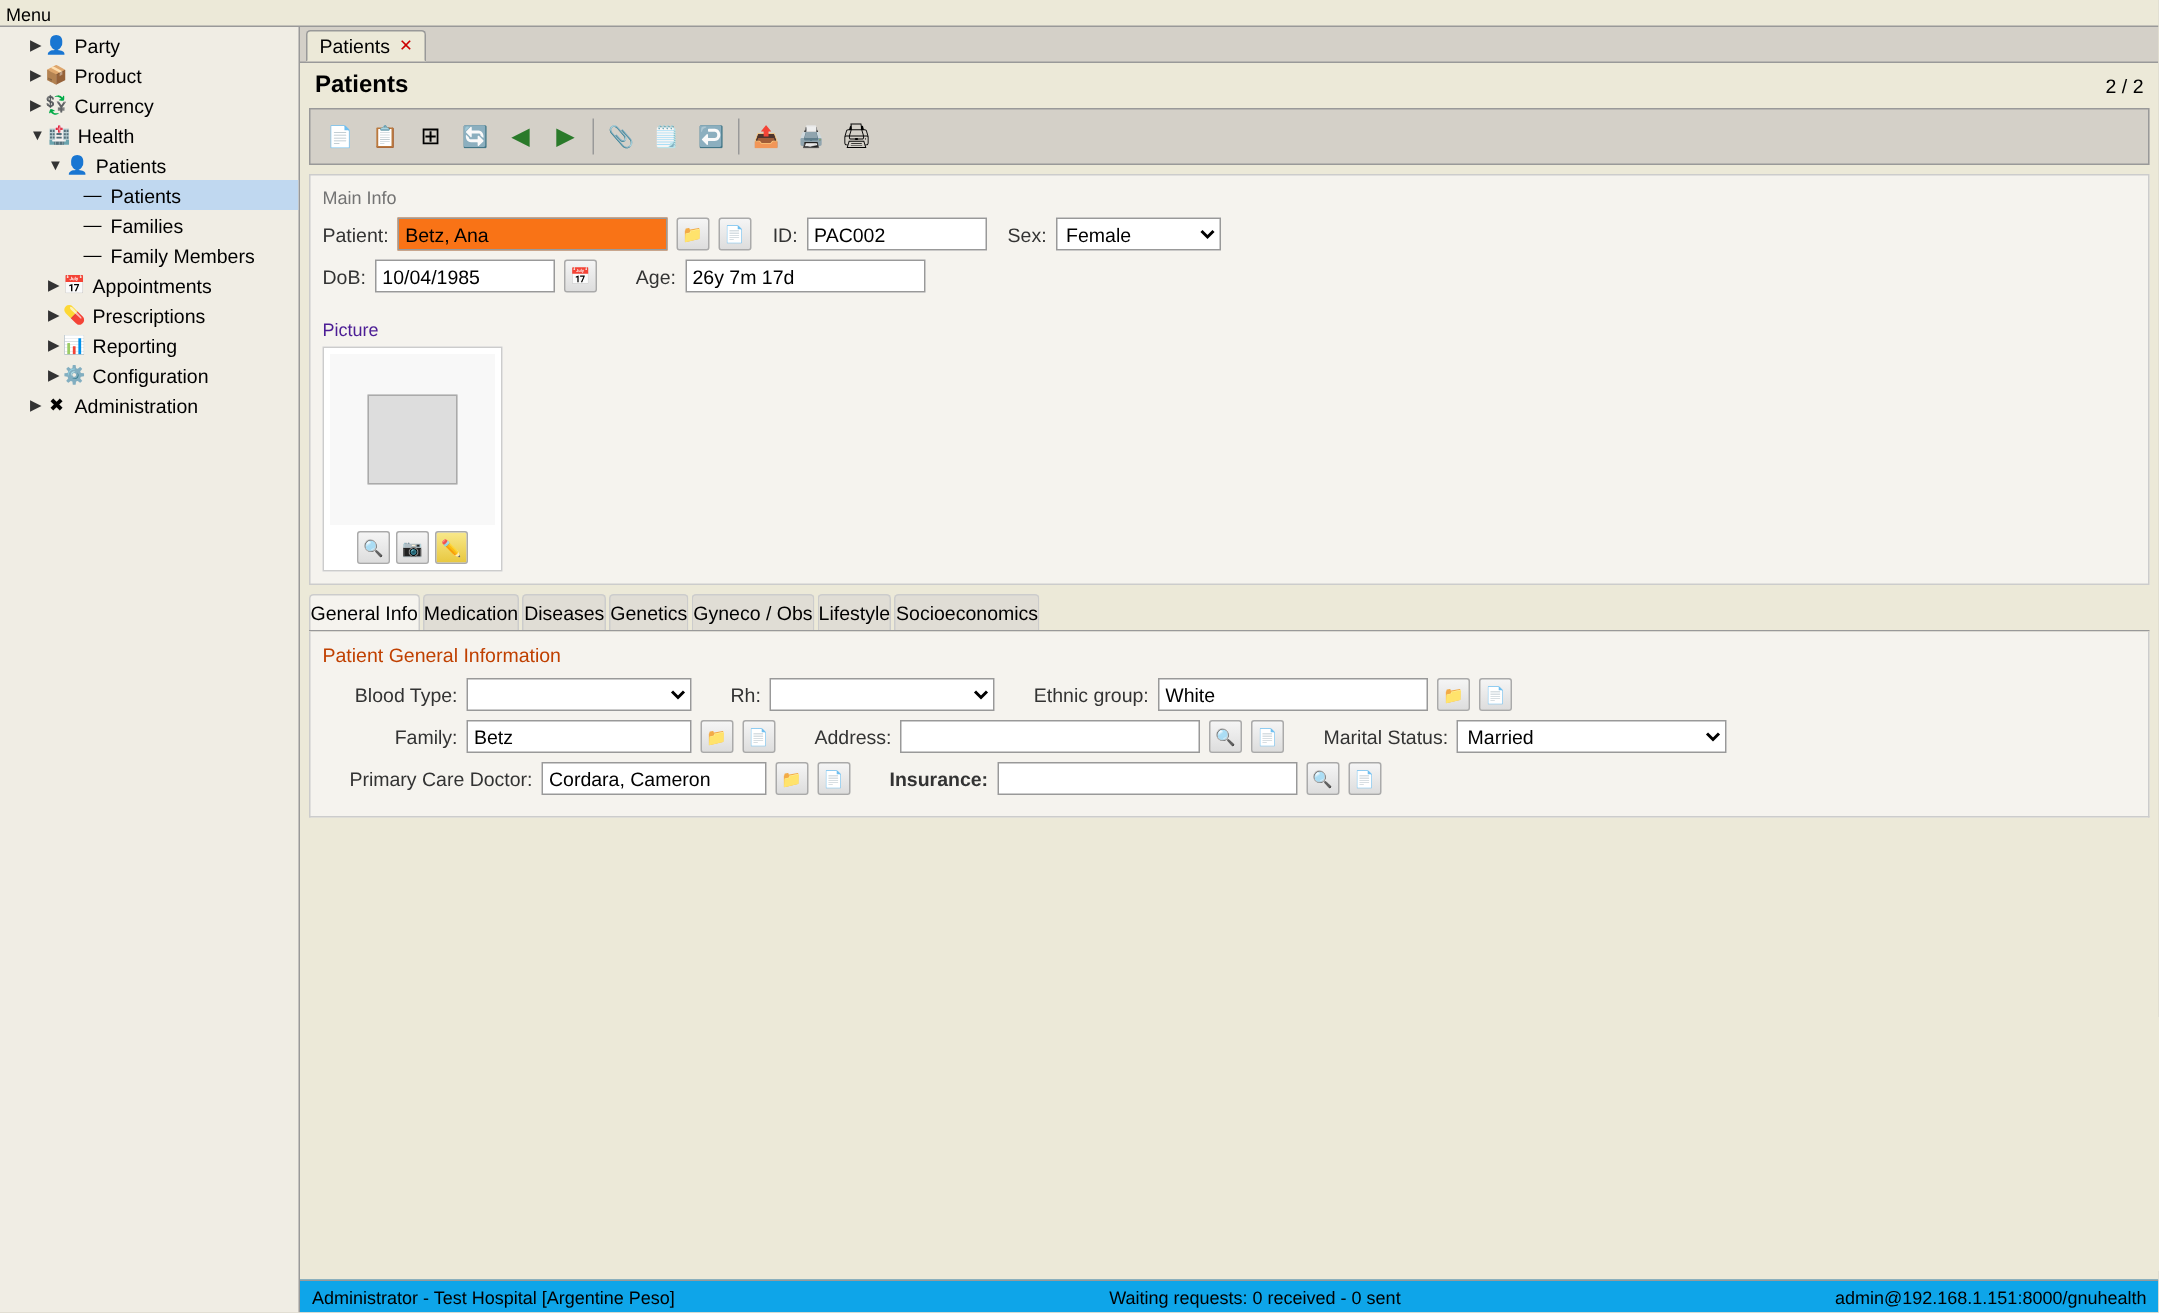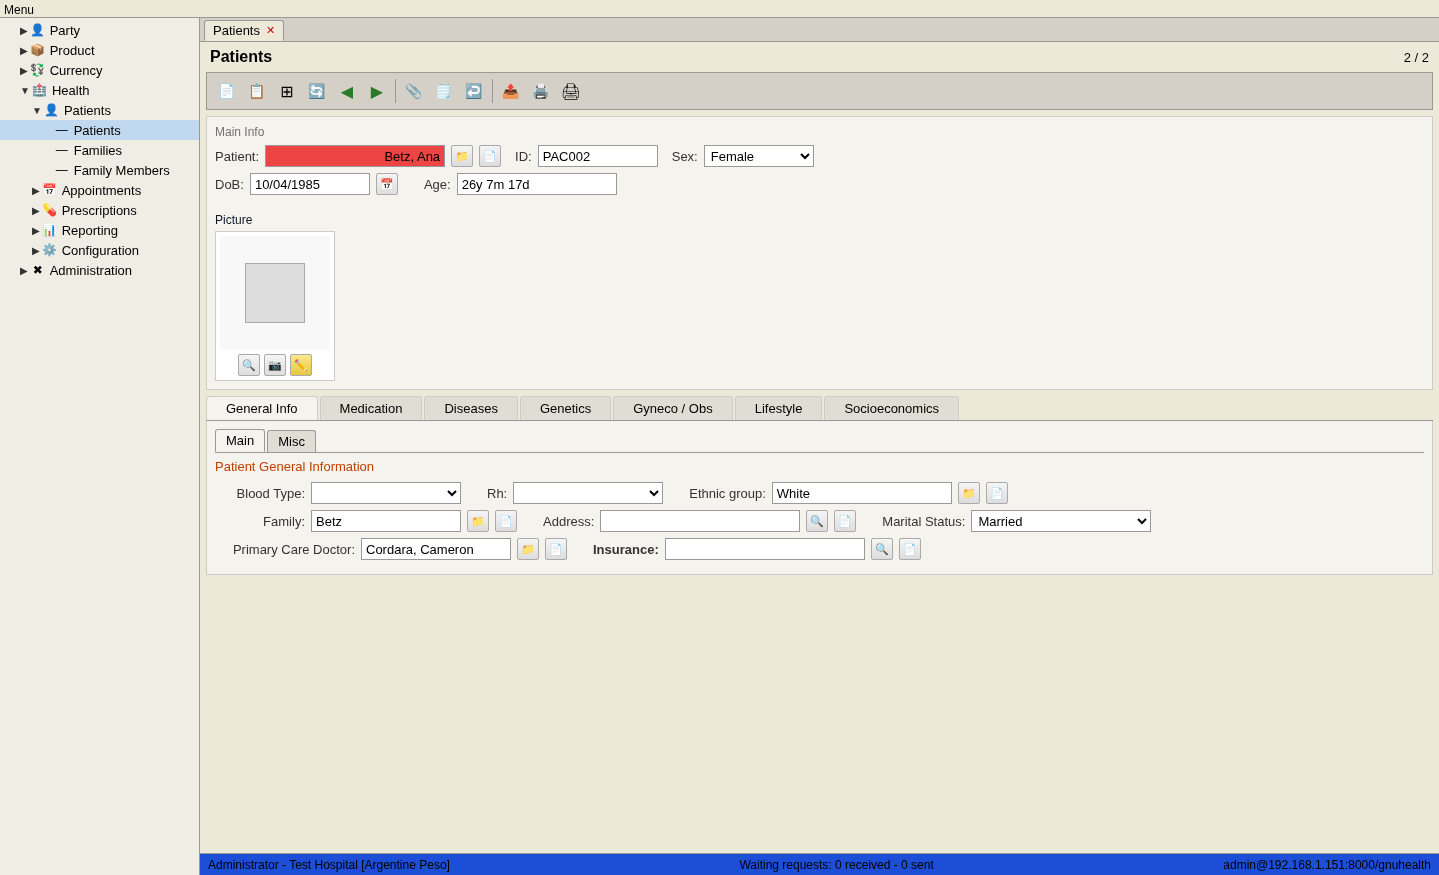--- a/index.html
+++ b/index.html
@@ -42,48 +42,48 @@
     .toolbar { display: flex; align-items: center; gap: 2px; background: #d4d0c8; padding: 4px 6px; border: 1px solid #999; margin-bottom: 6px; }
     .toolbar-btn { width: 28px; height: 28px; border: 1px solid transparent; background: transparent; cursor: pointer; display: flex; align-items: center; justify-content: center; font-size: 14px; border-radius: 2px; }
     .toolbar-separator { width: 1px; height: 24px; background: #999; margin: 0 2px; }
 
     
     .form-section { background: #f5f3ee; border: 1px solid #ccc; padding: 8px; margin-bottom: 6px; }
     .section-title { font-size: 12px; color: #737373; margin-bottom: 6px; }
     .form-row { display: flex; align-items: center; gap: 6px; margin-bottom: 6px; }
     .form-label { font-size: 13px; color: #333; white-space: nowrap; }
     .form-input { height: 22px; border: 1px solid #999; background: #fff; padding: 0 4px; font-size: 13px; }
-    .form-input.blue-bg { background: #ef4444; text-align: right; }
+    .form-input.blue-bg { background: #f97316; }
     .form-input-with-btn { display: flex; align-items: center; gap: 2px; }
     .form-select { height: 22px; border: 1px solid #999; background: #fff; font-size: 13px; padding: 0 2px; }
     .small-btn { width: 22px; height: 22px; border: 1px solid #aaa; background: linear-gradient(to bottom, #f5f5f5, #ddd); cursor: pointer; display: flex; align-items: center; justify-content: center; font-size: 11px; border-radius: 2px; }
 
     
     .picture-box { width: 120px; height: 150px; border: 1px solid #ccc; background: #fff; display: flex; flex-direction: column; align-items: center; justify-content: flex-end; padding: 4px; }
     .picture-area { flex: 1; width: 100%; display: flex; align-items: center; justify-content: center; background: #f8f8f8; margin-bottom: 4px; }
     .picture-buttons { display: flex; gap: 4px; }
 
     
     .allergy-textarea { width: 100%; height: 80px; border: 1px solid #999; background: #fff; padding: 4px; font-size: 13px; resize: none; font-family: sans-serif; }
 
     
     .inner-tab-bar { display: flex; align-items: flex-end; border-bottom: 1px solid #999; margin-bottom: 6px; }
     .inner-tab { padding: 3px 10px; border: 1px solid #999; border-bottom: none; margin-right: 2px; cursor: pointer; background: #e0ddd5; font-size: 13px; border-radius: 3px 3px 0 0; }
     .inner-tab.active { background: #f5f3ee; border-bottom: 1px solid #f5f3ee; }
 
     
     .outer-tab-bar { display: flex; border-bottom: 1px solid #999; margin-bottom: 0; }
-    .outer-tab { padding: 4px 19px; border: 1px solid #ccc; border-bottom: none; margin-right: 2px; cursor: pointer; background: #e0ddd5; font-size: 13px; border-radius: 3px 3px 0 0; }
+    .outer-tab { padding: 4px 0; border: 1px solid #ccc; border-bottom: none; margin-right: 2px; cursor: pointer; background: #e0ddd5; font-size: 13px; border-radius: 3px 3px 0 0; }
     .outer-tab.active { background: #f5f3ee; font-weight: normal; }
 
     
     .info-panel { background: #f5f3ee; border: 1px solid #ccc; border-top: none; padding: 8px; }
 
     
-    .status-bar { height: 22px; background: #1d4ed8; border-top: 1px solid #999; display: flex; align-items: center; padding: 0 8px; font-size: 12px; justify-content: space-between; }
+    .status-bar { height: 22px; background: #0ea5e9; border-top: 1px solid #999; display: flex; align-items: center; padding: 0 8px; font-size: 12px; justify-content: space-between; }
 
     .two-col { display: flex; gap: 12px; flex-direction: column; }
     .left-col { flex: 1; }
     .right-col { width: 130px; }
 
     
     select { appearance: auto; }
   </style>
 </head>
 <body>
@@ -232,21 +232,21 @@
               <span class="form-label">DoB:</span>
               <input class="form-input" style="width: 120px;" type="text" value="10/04/1985">
               <button class="small-btn" title="Calendar">📅</button>
               <span class="form-label" style="margin-left:20px;">Age:</span>
               <input class="form-input" style="width: 160px;" type="text" value="26y 7m 17d" readonly="">
             </div>
 
           </div>
 
           <div class="right-col">
-            <div style="font-size:12px; color:#0f172a; margin-bottom:4px;">Picture</div>
+            <div style="font-size:12px; color:#4c1d95; margin-bottom:4px;">Picture</div>
             <div class="picture-box">
               <div class="picture-area">
                 <div style="width:60px; height:60px; background:#ddd; border:1px solid #aaa;"></div>
               </div>
               <div class="picture-buttons">
                 <button class="small-btn" title="Browse">🔍</button>
                 <button class="small-btn" title="Capture">📷</button>
                 <button class="small-btn" title="Edit" style="background: linear-gradient(to bottom, #f8e88a, #e8c840);">✏️</button>
               </div>
             </div>
@@ -274,28 +274,20 @@
           <div class="outer-tab">
             <span>Lifestyle</span>
           </div>
           <div class="outer-tab">
             <span>Socioeconomics</span>
           </div>
         </div>
 
         <div class="info-panel">
 
-          <div class="inner-tab-bar">
-            <div class="inner-tab active">
-              <span>Main</span>
-            </div>
-            <div class="inner-tab">
-              <span>Misc</span>
-            </div>
-          </div>
 
           <div>
             <div style="font-size:13px; color:#c04000; margin-bottom:8px;">Patient General Information</div>
 
             <div class="form-row">
               <span class="form-label" style="min-width:90px; text-align:right;">Blood Type:</span>
               <div class="form-input-with-btn">
                 <select class="form-select" style="width:150px;">
                   <option selected="" value=""></option>
                   <option>A</option>

